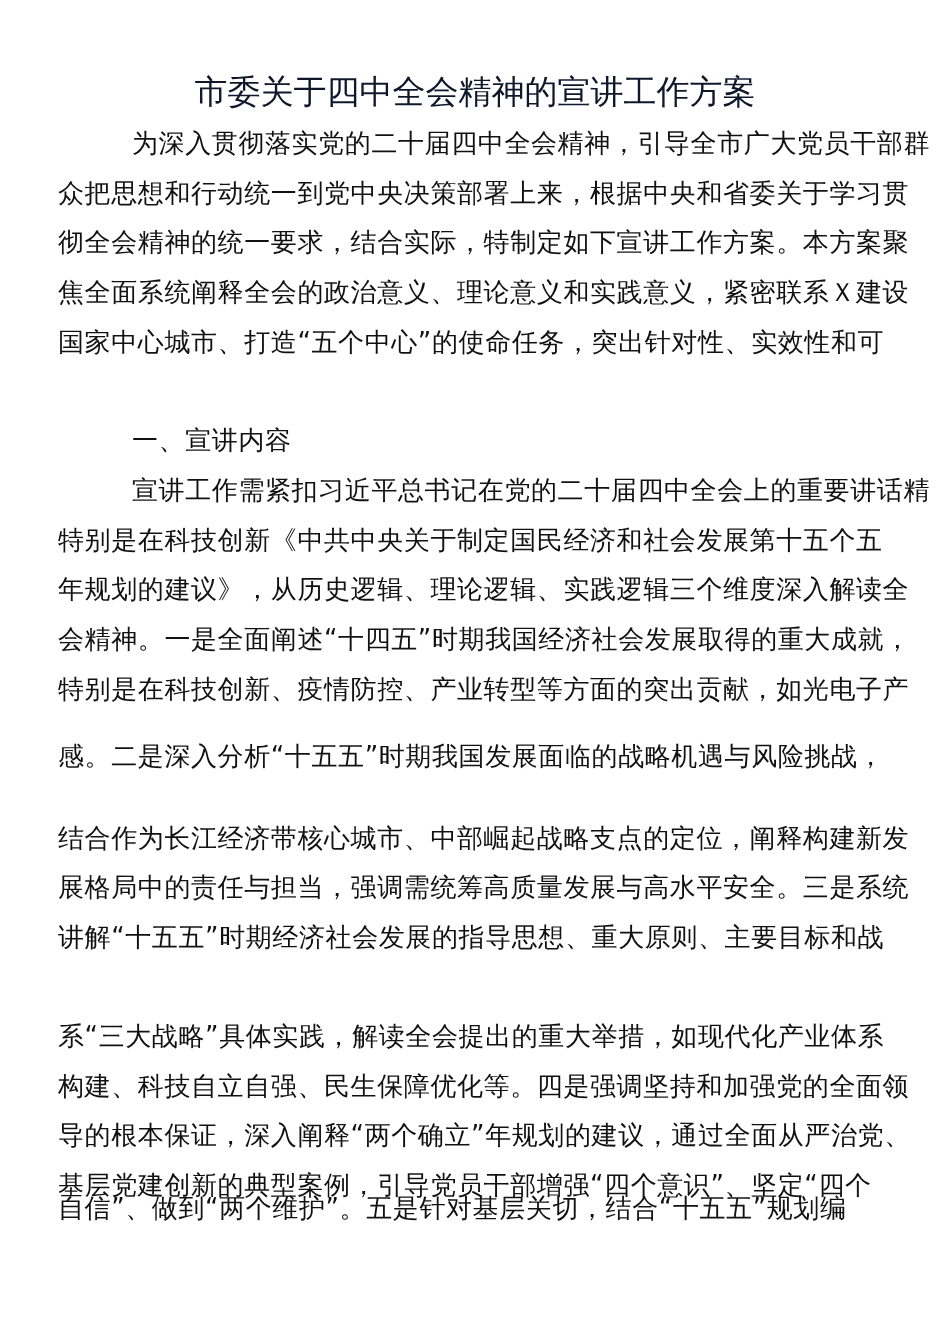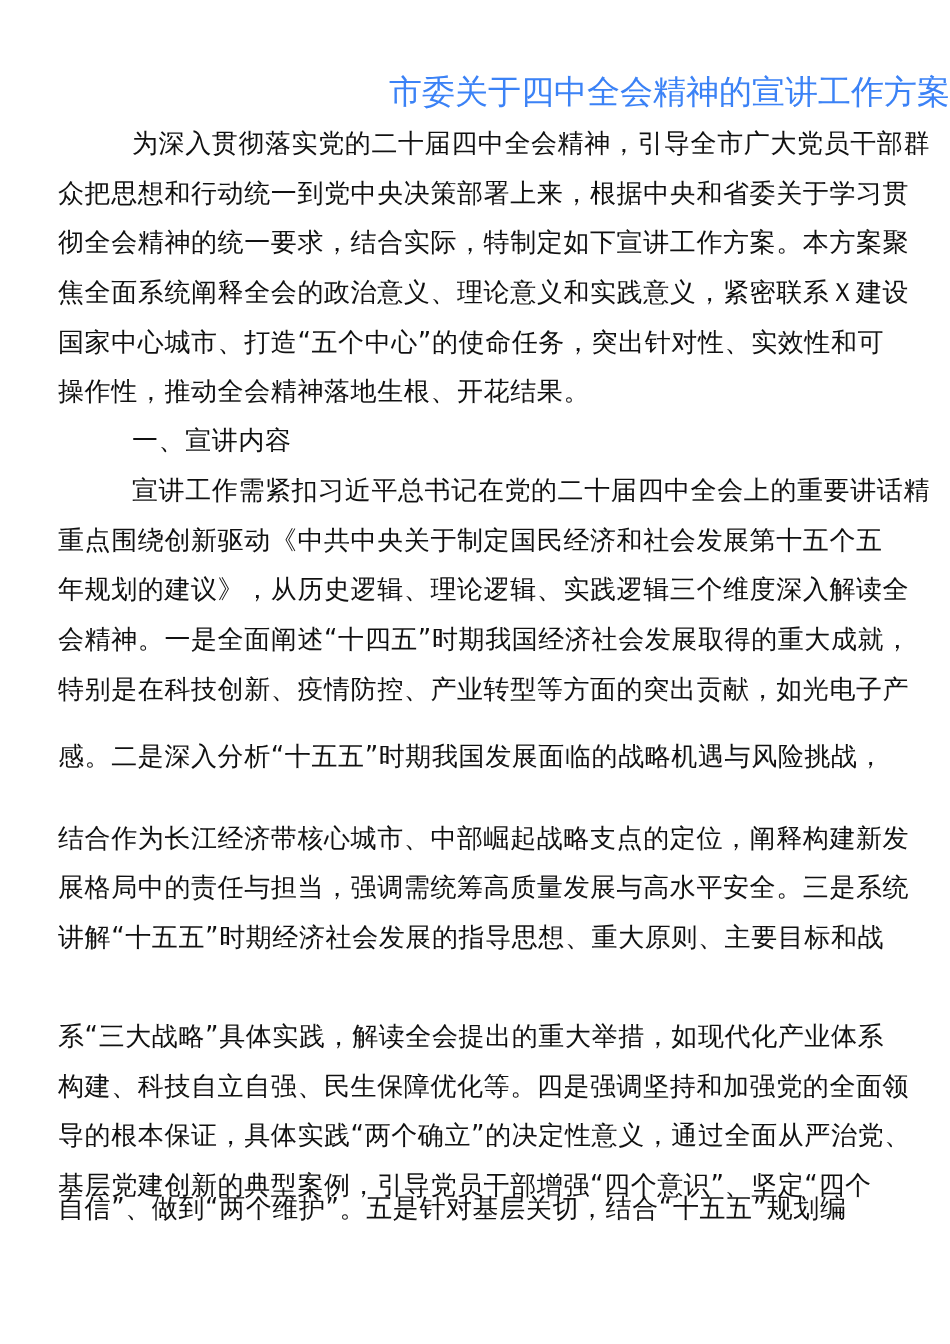--- a/index.html
+++ b/index.html
@@ -21,25 +21,25 @@
       top: 0;
       width: 950px;
       height: 1344px;
       background: #ffffff;
     }
     .title {
       position: absolute;
       left: 0;
       top: 66px;
       width: 950px;
-      text-align: right;
+      text-align: center;
       font-size: 33px;
       line-height: 52px;
       letter-spacing: 0px;
-      color: #3b82f6;
+      color: #0f172a;
       white-space: nowrap;
     }
     .line {
       position: absolute;
       left: 58px;
       width: 834px;
       font-size: 26px;
       line-height: 40px;
       height: 40px;
       white-space: nowrap;
@@ -52,31 +52,30 @@
 <body>
 
 <div class="page">
   <div class="title">市委关于四中全会精神的宣讲工作方案</div>
 
   <div class="line indent" style="top:123px">为深入贯彻落实党的二十届四中全会精神，引导全市广大党员干部群</div>
   <div class="line" style="top:173px">众把思想和行动统一到党中央决策部署上来，根据中央和省委关于学习贯</div>
   <div class="line" style="top:222px">彻全会精神的统一要求，结合实际，特制定如下宣讲工作方案。本方案聚</div>
   <div class="line" style="top:272px">焦全面系统阐释全会的政治意义、理论意义和实践意义，紧密联系Ｘ建设</div>
   <div class="line" style="top:322px">国家中心城市、打造“五个中心”的使命任务，突出针对性、实效性和可</div>
-  <div class="line" style="top:371px">操作性，推动全会精神落地生根、开花结果。</div>
 
   <div class="line indent" style="top:420px">一、宣讲内容</div>
 
   <div class="line indent" style="top:470px">宣讲工作需紧扣习近平总书记在党的二十届四中全会上的重要讲话精</div>
-  <div class="line" style="top:520px">重点围绕创新驱动《中共中央关于制定国民经济和社会发展第十五个五</div>
+  <div class="line" style="top:520px">特别是在科技创新《中共中央关于制定国民经济和社会发展第十五个五</div>
   <div class="line" style="top:569px">年规划的建议》，从历史逻辑、理论逻辑、实践逻辑三个维度深入解读全</div>
   <div class="line" style="top:669px">特别是在科技创新、疫情防控、产业转型等方面的突出贡献，如光电子产</div>
   <div class="line" style="top:619px">会精神。一是全面阐述“十四五”时期我国经济社会发展取得的重大成就，</div>
   <div class="line" style="top:736px">感。二是深入分析“十五五”时期我国发展面临的战略机遇与风险挑战，</div>
   <div class="line" style="top:818px">结合作为长江经济带核心城市、中部崛起战略支点的定位，阐释构建新发</div>
   <div class="line" style="top:867px">展格局中的责任与担当，强调需统筹高质量发展与高水平安全。三是系统</div>
   <div class="line" style="top:917px">讲解“十五五”时期经济社会发展的指导思想、重大原则、主要目标和战</div>
   <div class="line" style="top:1016px">系“三大战略”具体实践，解读全会提出的重大举措，如现代化产业体系</div>
   <div class="line" style="top:1066px">构建、科技自立自强、民生保障优化等。四是强调坚持和加强党的全面领</div>
-  <div class="line" style="top:1115px">导的根本保证，具体实践“两个确立”的决定性意义，通过全面从严治党、</div>
+  <div class="line" style="top:1115px">导的根本保证，深入阐释“两个确立”年规划的建议，通过全面从严治党、</div>
   <div class="line" style="top:1165px">基层党建创新的典型案例，引导党员干部增强“四个意识”、坚定“四个</div>
   <div class="line" style="top:1188px">自信”、做到“两个维护”。五是针对基层关切，结合“十五五”规划编</div>
 </div>
 
 </body></html>

